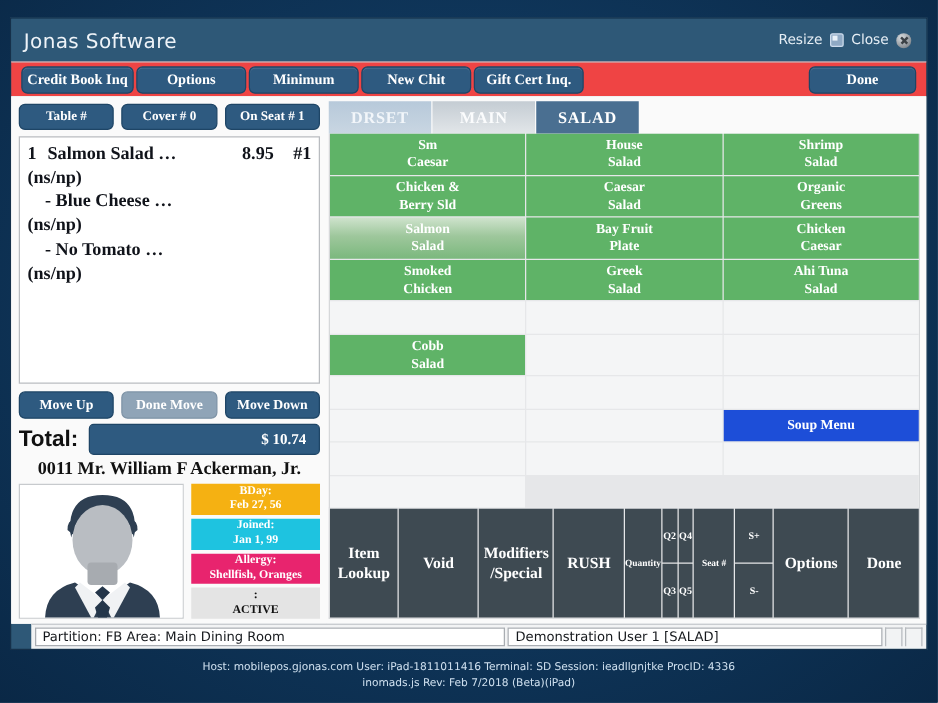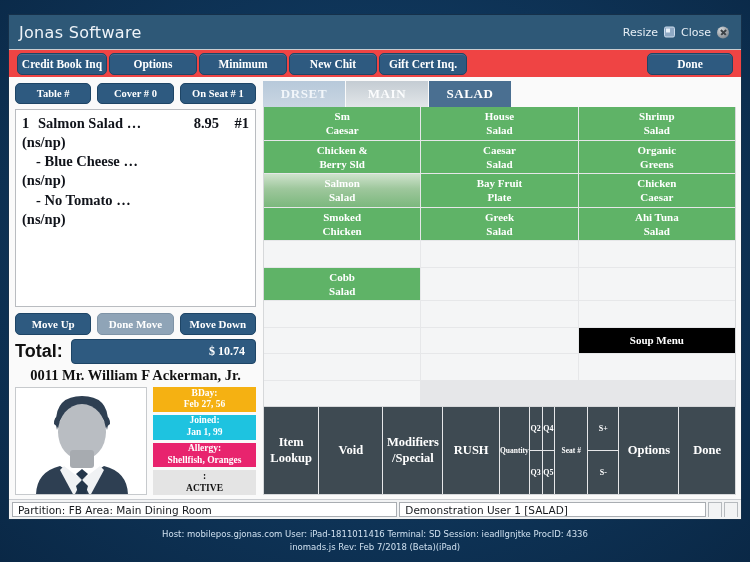--- a/index.html
+++ b/index.html
@@ -154,21 +154,21 @@
   .cell {
     display: flex; align-items: center; justify-content: center;
     text-align: center; font-size: 11px; font-weight: bold; line-height: 1.3;
     color: #ffffff; background: #f4f5f6; cursor: default; padding: 2px;
   }
   .cell.green { background: #5fb367; cursor: pointer; }
   .cell.green.sel {
     background: linear-gradient(to bottom, #cfe3cd 0%, #9ec79c 45%, #7bb87d 100%);
     color: #fff;
   }
-  .cell.pink  { background: #000000; cursor: pointer; }
+  .cell.pink  { background: #1d4ed8; cursor: pointer; }
   .cell.empty { background: #f4f5f6; }
 
   
   .actions { flex: 0 0 88px; display: flex; flex-direction: row; gap: 1px; background:#e6e7e9; border:1px solid #d6d8da; border-top:0;}
   .arow { flex: 1; display: flex; gap: 1px; min-height:0;}
   .acell {
     background: #3e4a52; color: #fff; display: flex; align-items: center;
     justify-content: center; text-align: center; font-weight: bold;
     font-size: 12.5px; line-height: 1.25; cursor: pointer;
   }
@@ -181,21 +181,21 @@
   .qgrid { flex: 1.45; display: grid; grid-template-columns: 1fr 1fr; grid-template-rows: 1fr 1fr; gap: 1px; }
   .qcell { background:#3e4a52; color:#fff; display:flex; align-items:center; justify-content:center; font-size:8px; font-weight:bold; cursor:pointer;}
   .sbox { flex: 1.5; display: flex; gap:1px; min-height:0;}
   .slabel { flex: 1.05; background:#3e4a52; color:#fff; display:flex;align-items:center;justify-content:center;font-size:7.5px;font-weight:bold;cursor:pointer;}
   .sstack { flex: 1; display:flex; flex-direction:column; gap:1px;}
   .scell { flex:1; background:#3e4a52; color:#fff; display:flex;align-items:center;justify-content:center;font-size:8px;font-weight:bold;cursor:pointer;}
 
   
   .statusbar {
     flex: 0 0 20px; display: flex; align-items: stretch; gap: 2px;
-    background: #f2f3f4; padding: 2px 3px; border-top: 1px solid #c9ccd0;
+    background: #f2f3f4; padding: 2px 3px; border-top: 1px solid #c9ccd0; margin-left: 16px;
   }
   .sfield {
     background: #ffffff; border: 1px solid #a9adb2; padding: 0 5px;
     display: flex; align-items: center;
     font-family: "DejaVu Sans", sans-serif; font-size: 10.5px; color: #15181c;
   }
   .sfield.f1 { flex: 1.52; }
   .sfield.f2 { flex: 1.2; }
   .sbox-sm { width: 14px; flex: 0 0 14px; background: #f2f3f4; border: 1px solid #b6babe; border-bottom:none;}
 

